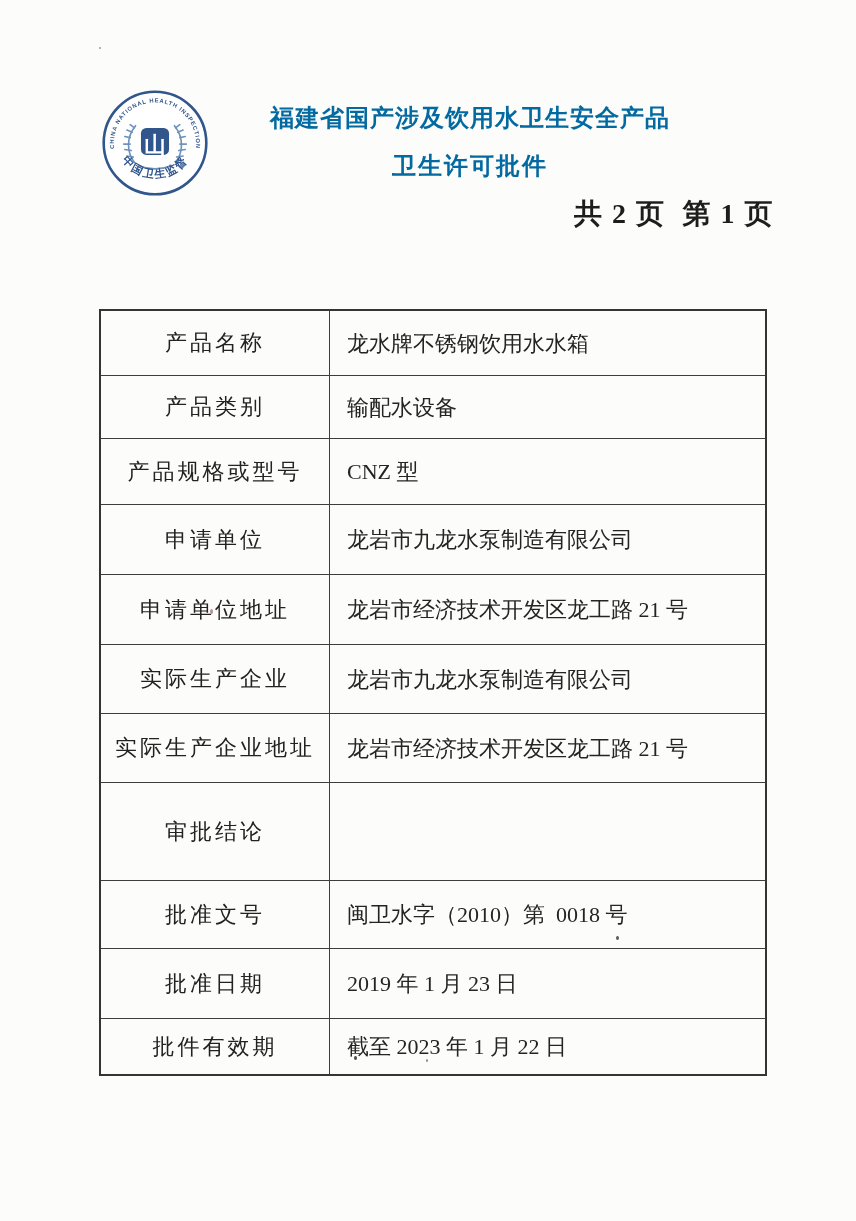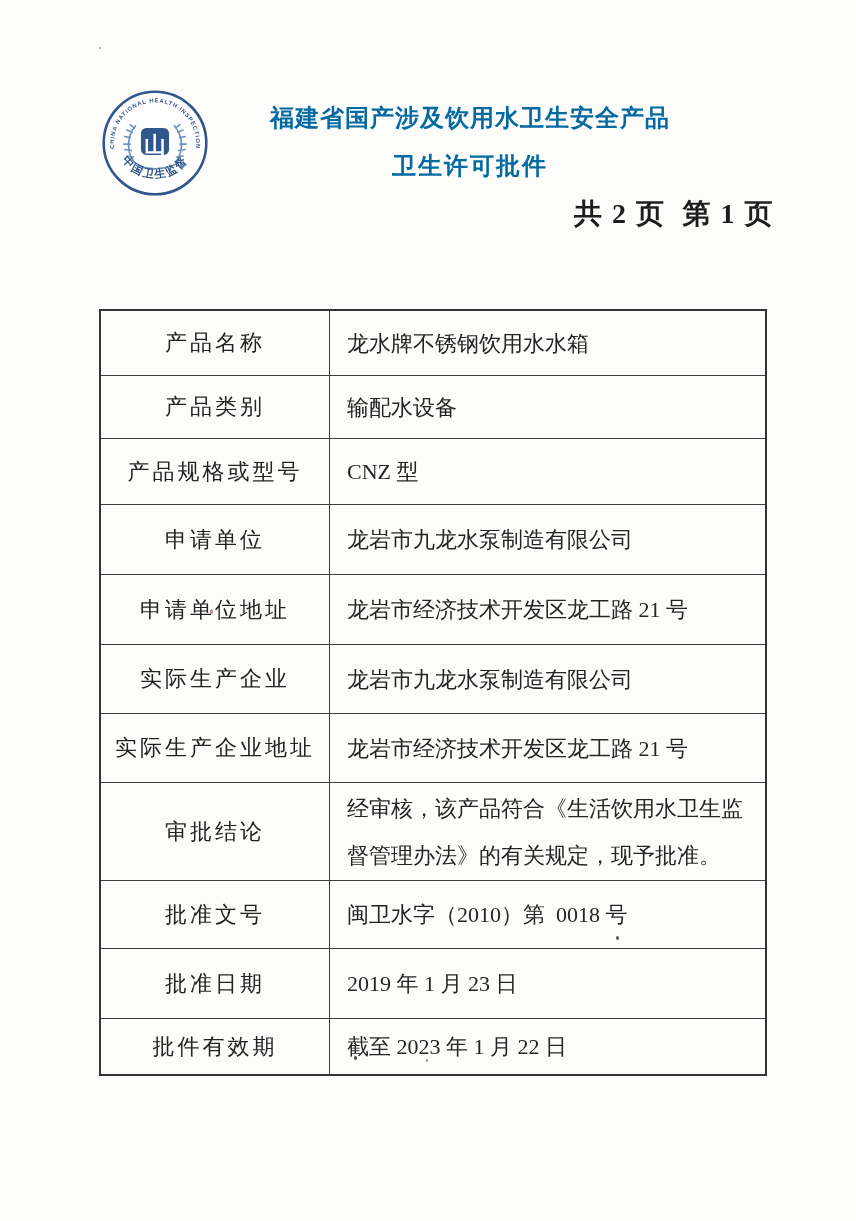--- a/index.html
+++ b/index.html
@@ -173,21 +173,20 @@
     <div class="t-row">
       <div class="cell-label">实际生产企业</div>
       <div class="cell-value">龙岩市九龙水泵制造有限公司</div>
     </div>
     <div class="t-row">
       <div class="cell-label">实际生产企业地址</div>
       <div class="cell-value">龙岩市经济技术开发区龙工路 21 号</div>
     </div>
     <div class="t-row">
       <div class="cell-label">审批结论</div>
-      <div class="cell-value">经审核，该产品符合《生活饮用水卫生监督管理办法》的有关规定，现予批准。</div>
     </div>
     <div class="t-row">
       <div class="cell-label">批准文号</div>
       <div class="cell-value">闽卫水字（2010）第  0018 号</div>
     </div>
     <div class="t-row">
       <div class="cell-label">批准日期</div>
       <div class="cell-value">2019 年 1 月 23 日</div>
     </div>
     <div class="t-row">

